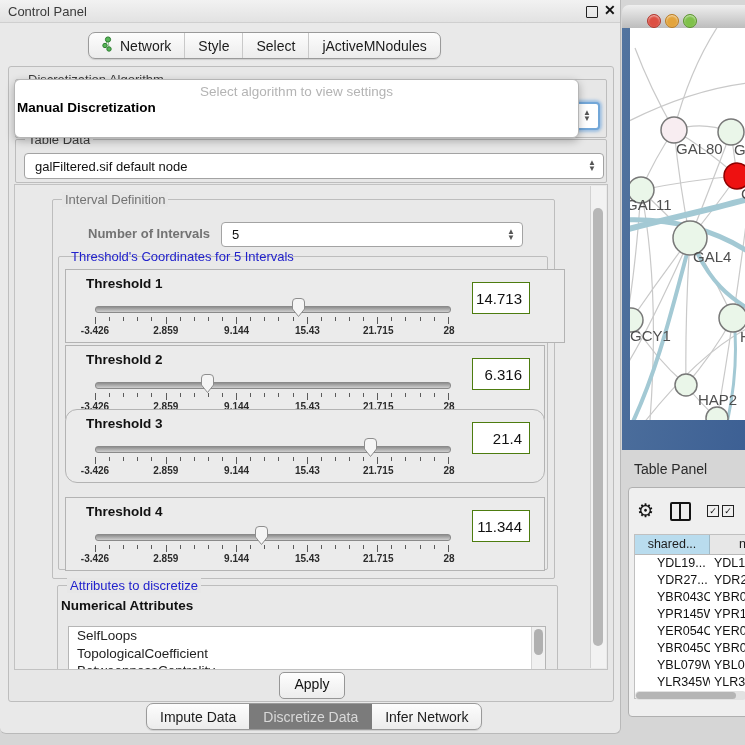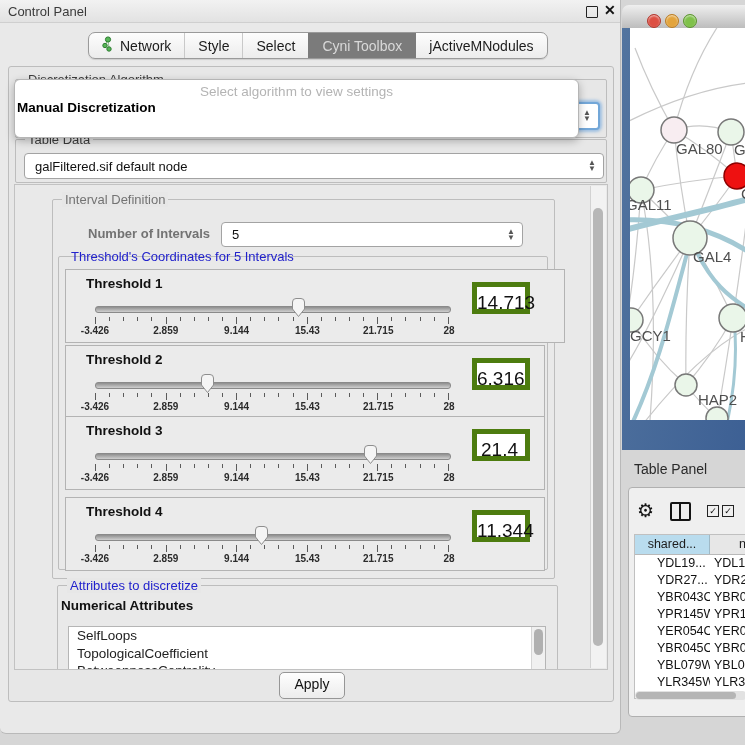--- a/index.html
+++ b/index.html
@@ -64,21 +64,21 @@
   .th-sliderzone{position:absolute;left:29px;top:30px;width:354px;height:38px;}
   .th-track{position:absolute;left:0;top:6px;width:354px;height:5px;border-radius:3px;
     background:linear-gradient(#8e8e8e,#cfcfcf);border:1px solid #8a8a8a;}
   .th-knob{position:absolute;top:-2px;width:15px;height:20px;}
   .th-ticks{position:absolute;left:0;top:17px;width:354px;height:7px;display:flex;justify-content:space-between;}
   .th-ticks i{width:1px;background:#5a5a5a;height:4px;}
   .th-ticks i.M{height:7px;}
   .th-ticklabels{position:absolute;left:0;top:25px;width:354px;height:12px;}
   .th-ticklabels span{position:absolute;transform:translateX(-50%);font-size:10px;font-weight:bold;color:#2b2b2b;white-space:nowrap;}
   .th-value{position:absolute;left:406px;top:12px;width:58px;height:32px;background:#fff;
-    border:5px solid #4d7c0f;font-size:19px;color:#111;text-align:right;line-height:32px;padding-right:7px;box-sizing:border-box;}
+    border:1px solid #4d7c0f;font-size:15px;color:#111;text-align:right;line-height:32px;padding-right:7px;box-sizing:border-box;}
 
   
   #attr-list{position:absolute;left:10px;top:40px;width:476px;height:46px;background:#fff;
     border:1px solid #b5b5b5;overflow:hidden;font-size:13.5px;color:#222;}
   #attr-list .row{padding:0 0 0 8px;line-height:17.5px;white-space:nowrap;}
   #attr-vscroll{position:absolute;right:0;top:0;width:13px;height:100%;background:#f0f0f0;border-left:1px solid #d5d5d5;}
   #attr-vscroll .thumb{position:absolute;left:2px;top:2px;width:9px;height:26px;background:#b0b0b0;border-radius:5px;}
 
   #apply-btn{left:270px;top:605px;width:64px;height:25px;background:linear-gradient(#fefefe,#ececec);
     border:1px solid #969696;border-radius:5px;font-size:14px;color:#111;text-align:center;line-height:23px;}
@@ -136,23 +136,20 @@
               <circle cx="7" cy="13" r="2.2" fill="#57b657" stroke="#2e7d32"></circle>
             </svg></span>
           <span>Network</span>
         </div>
         <div class="seg-tab">
           <span>Style</span>
         </div>
         <div class="seg-tab">
           <span>Select</span>
         </div>
-        <div class="seg-tab selected">
-          <span>Cyni Toolbox</span>
-        </div>
         <div class="seg-tab">
           <span>jActiveMNodules</span>
         </div>
       </div>
 
     <div class="abs" id="cyni-panel">
 
       <div class="group" id="disc-group" style="left:6px;top:12px;width:590px;height:57px;">
         <span class="group-title t-gray">Discretization Algorithm</span>
         <div class="combo focused" style="left:8px;top:22px;width:562px;height:24px;">
@@ -267,21 +264,21 @@
                       <span style="left: 0%;">-3.426</span>
                       <span style="left: 20%;">2.859</span>
                       <span style="left: 40%;">9.144</span>
                       <span style="left: 60%;">15.43</span>
                       <span style="left: 80%;">21.715</span>
                       <span style="left: 100%;">28</span>
                     </div>
                   </div>
                   <div class="th-value">6.316</div>
                 </div>
-                <div class="th-panel" style="top: 159px;">
+                <div class="th-panel" style="top: 152px; border-radius: 12px;">
                   <div class="th-label">Threshold 3</div>
                   <div class="th-sliderzone">
                     <div class="th-track"></div>
                     <div class="th-knob" style="left: 268px;"><svg width="15" height="20" viewBox="0 0 15 20">
                         <path d="M1.5,4 a3.5,3.5 0 0 1 3.5,-3.5 h5 a3.5,3.5 0 0 1 3.5,3.5 v7 l-6,7.5 l-6,-7.5 z" fill="#f5f5f5" stroke="#8e8e8e"></path>
                       </svg></div>
                     <div class="th-ticks">
                       <i class="M"></i>
                       <i></i>
                       <i></i>
@@ -385,20 +382,31 @@
         </div>
 
         <div id="main-vscroll" class="abs">
             <div class="thumb"></div>
           </div>
       </div>
 
       <div class="abs" id="apply-btn">Apply</div>
     </div>
 
+    <div class="abs seg-bar" id="bottom-tabbar">
+        <div class="seg-tab">
+          <span>Impute Data</span>
+        </div>
+        <div class="seg-tab selected">
+          <span>Discretize Data</span>
+        </div>
+        <div class="seg-tab">
+          <span>Infer Network</span>
+        </div>
+      </div>
 
     <div class="abs" id="algo-popup">
       <div class="ph">Select algorithm to view settings</div>
       <div id="popup-options">
           <div class="opt b">Manual Discretization</div>
         </div>
     </div>
   </div>
 
   <div class="abs" id="net-window">

